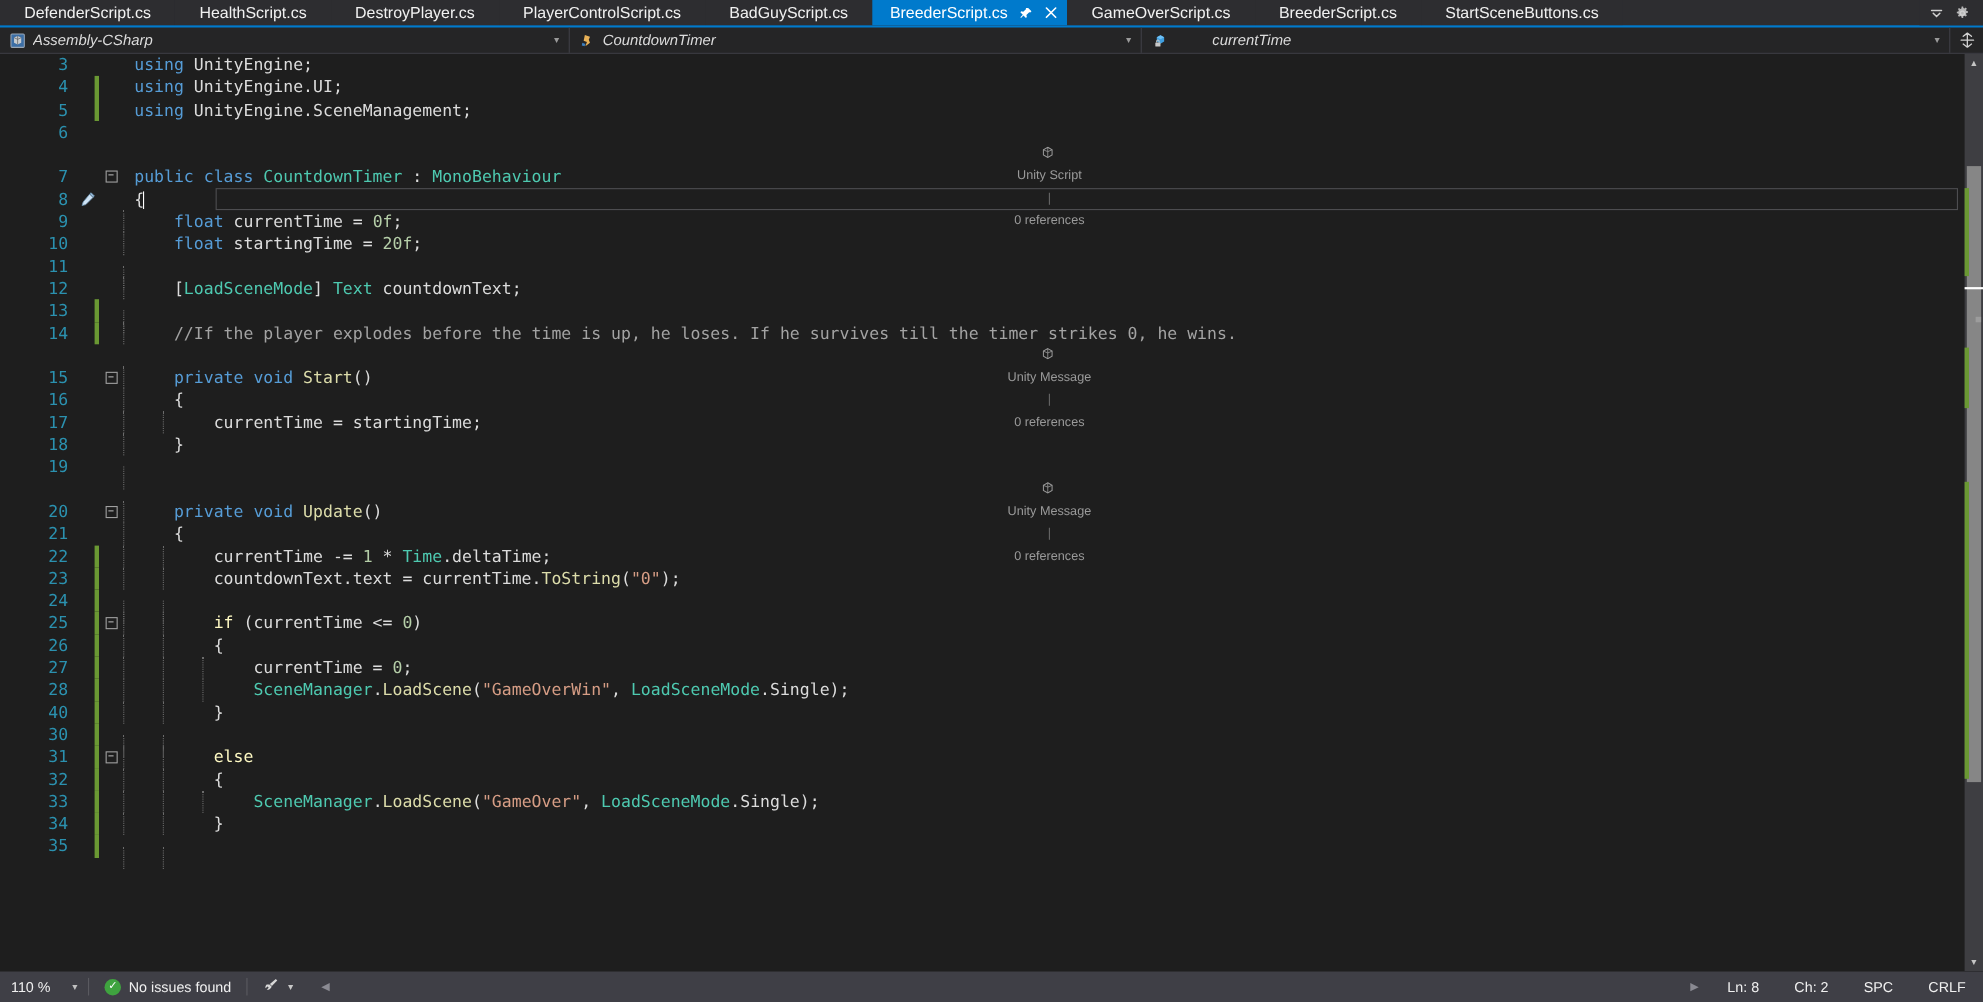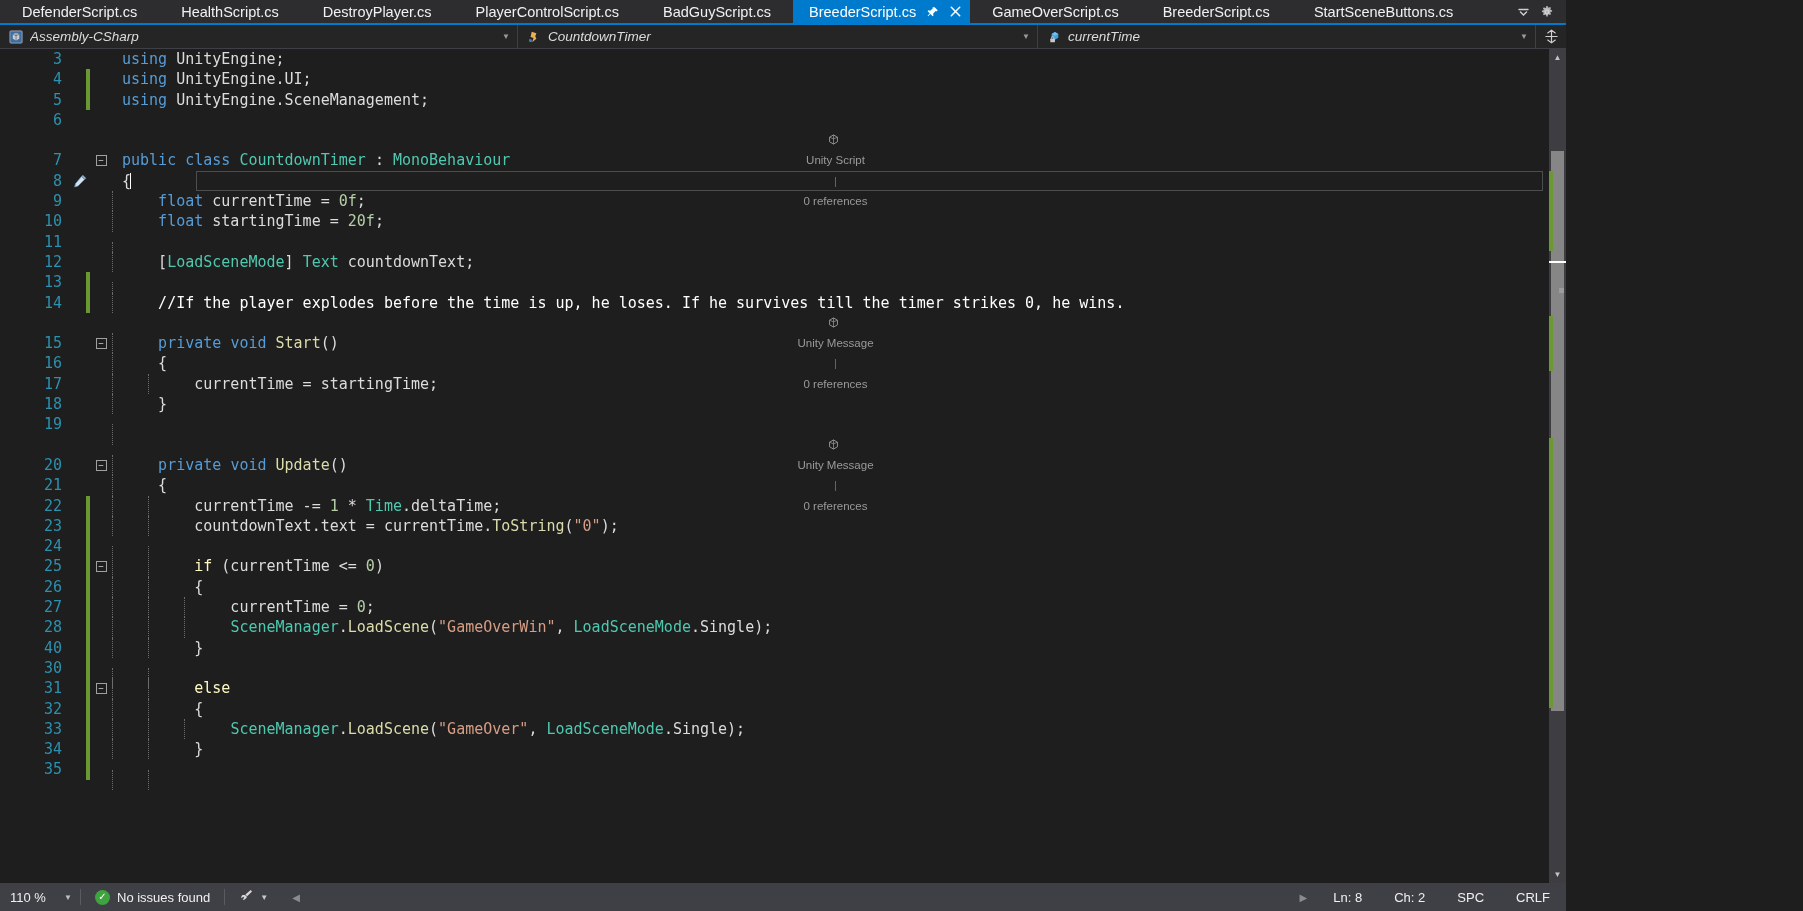--- a/index.html
+++ b/index.html
@@ -3,21 +3,21 @@
 <meta charset="utf-8">
 <style>
   * { margin:0; padding:0; box-sizing:border-box; }
   html, body {
     width:1803px; height:911px;
     background:#1e1e1e;
     font-family:"Liberation Sans", sans-serif;
     overflow:hidden;
     -webkit-font-smoothing:antialiased;
   }
-  #app { width:1566px; height:911px; display:flex; flex-direction:column; background:#1e1e1e; }
+  #app { width:1803px; height:911px; display:flex; flex-direction:column; background:#1e1e1e; }
 
   
   .tabbar {
     height:25px; min-height:25px;
     background:#2d2d30;
     display:flex; align-items:stretch;
     position:relative;
     border-bottom:2px solid #007acc;
   }
   .tabstrip { display:flex; align-items:stretch; flex:1; overflow:hidden; }
@@ -67,21 +67,21 @@
   .navsel {
     display:flex; align-items:center;
     border-right:1px solid #3f3f46;
     position:relative;
     cursor:pointer;
     padding-left:8px;
     font-style:italic;
   }
   .navsel.a { width:518px; }
   .navsel.b { width:520px; }
-  .navsel.c { flex:1; }
+  .navsel.c { flex:1;gap:34px; }
   .navsel .nico { width:17px; height:15px; margin-right:5px; display:flex; align-items:center; justify-content:center; flex-shrink:0; }
   .navsel .ntext { flex:1; overflow:hidden; white-space:nowrap; }
   .navsel .narrow {
     width:16px; color:#9a9a9a; font-size:8px; text-align:center; flex-shrink:0; padding-right:6px;
   }
   .navbar-right { width:30px; display:flex; align-items:center; justify-content:center; color:#d0d0d0; cursor:pointer; }
 
   
   .editor-wrap { flex:1; display:flex; position:relative; overflow:hidden; background:#1e1e1e; }
   .editor {
@@ -139,21 +139,21 @@
     position:absolute; top:0; width:0; height:20.3px;
     border-left:1px dotted #6c6c6c;
   }
 
   
   .kw   { color:#569cd6; }
   .kwc  { color:#fef9c3; }
   .type { color:#4ec9b0; }
   .cls  { color:#4ec9b0; }
   .str  { color:#d69d85; }
-  .cmt  { color:#ffffff; }
+  .cmt  { color:#a3a3a3; }
   .num  { color:#b5cea8; }
   .mtd  { color:#dcdcaa; }
   .pln  { color:#dcdcdc; }
 
   
   .vscroll {
     width:17px; min-width:17px; background:#3e3e42;
     position:relative; display:flex; flex-direction:column;
   }
   .vs-up, .vs-dn {

